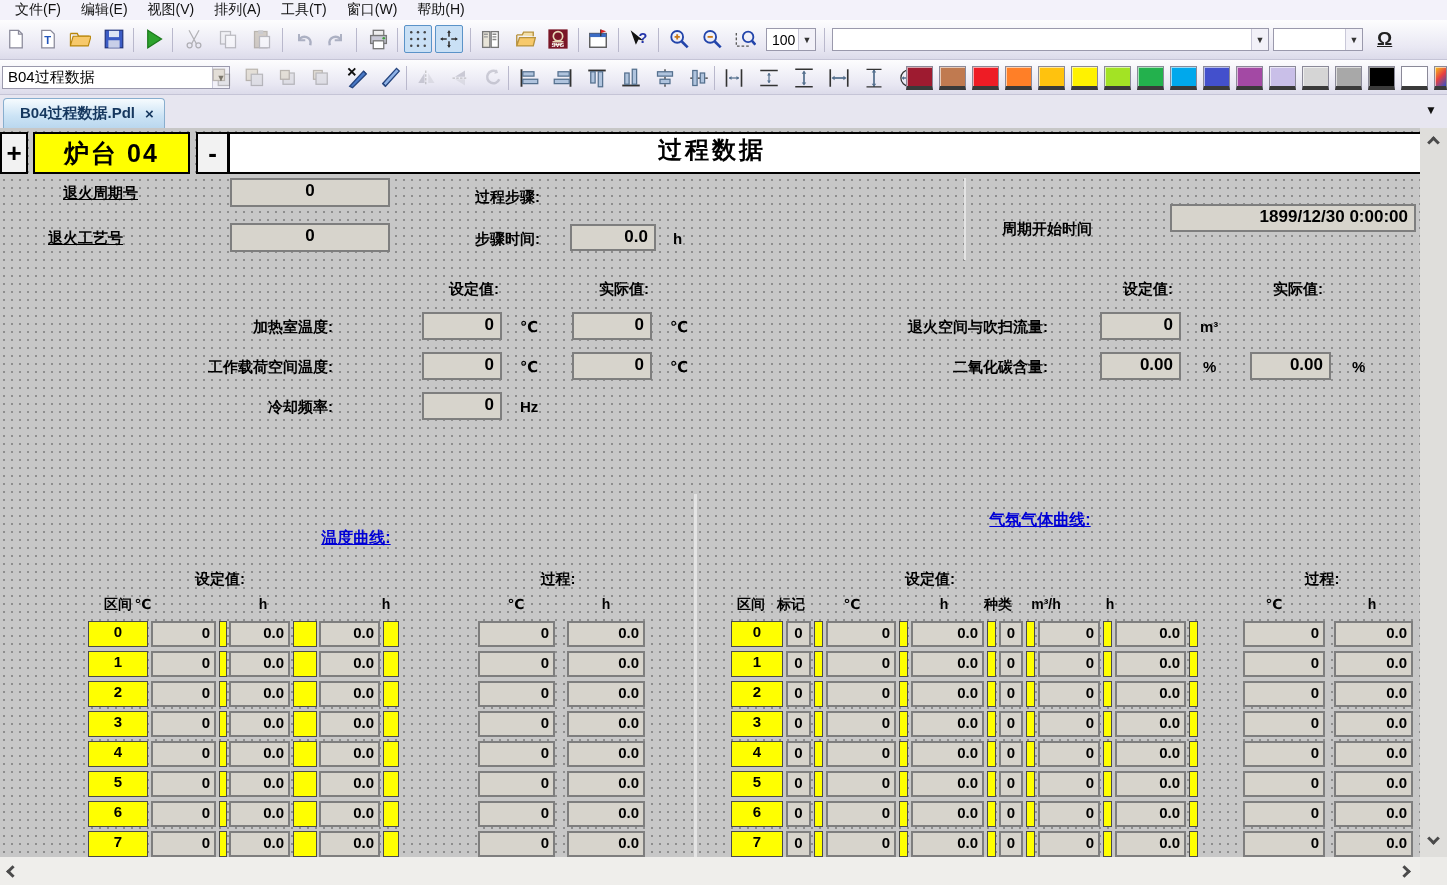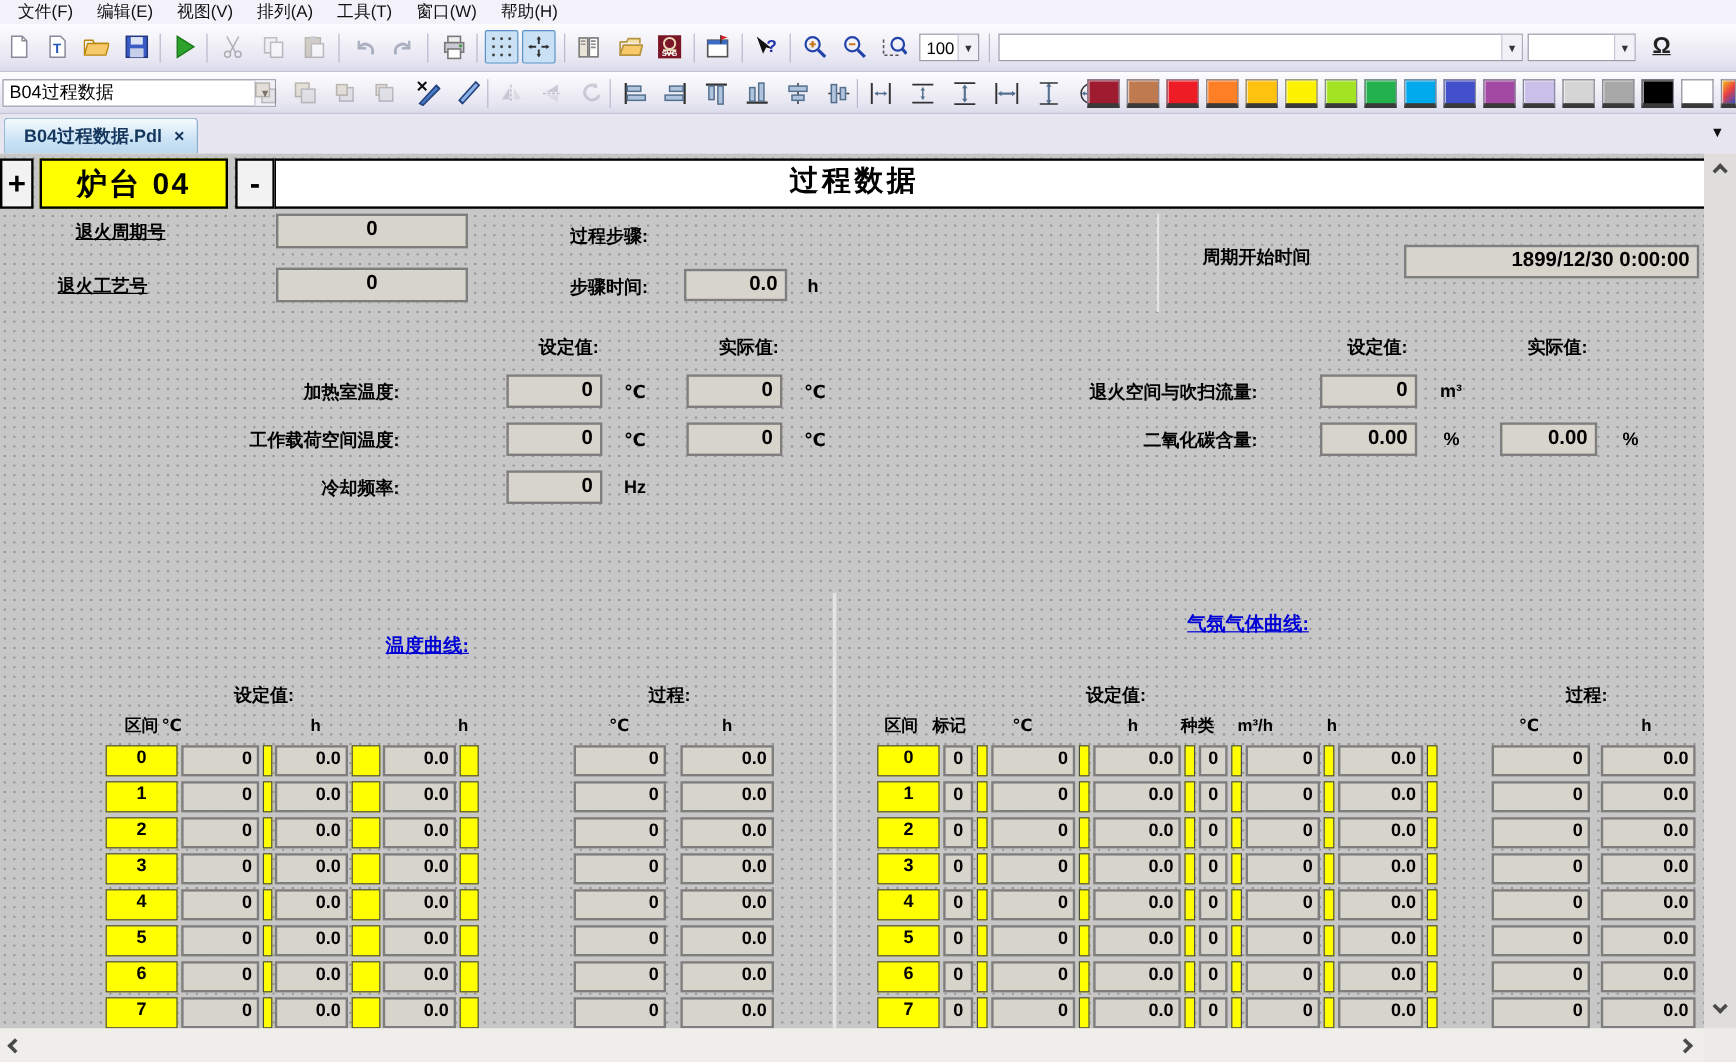--- a/index.html
+++ b/index.html
@@ -474,21 +474,21 @@
   <div class="lbl u" style="left:48px; top:101px;text-decoration:underline;">退火工艺号</div>
   <div class="vbox center" style="left:230px; top:95px; width:160px; height:29px;">0</div>
 
   <div class="lbl" style="left:475px; top:60px;">过程步骤:</div>
 
   <div class="lbl" style="left:475px; top:102px;">步骤时间:</div>
   <div class="vbox" style="left:570px; top:96px; width:86px; height:27px;">0.0</div>
   <div class="unit" style="left:673px; top:102px;">h</div>
 
   <div class="vline" style="left:964px; top:50px; height:82px;"></div>
-  <div class="lbl" style="left:1002px; top:77px;">周期开始时间</div>
+  <div class="lbl" style="left:1002px; top:92px;">周期开始时间</div>
   <div class="vbox" style="left:1170px; top:76px; width:246px; height:28px;">1899/12/30 0:00:00</div>
 
   <div class="chdr" style="left:474px; top:152px;">设定值:</div>
   <div class="chdr" style="left:624px; top:152px;">实际值:</div>
 
   <div class="lbl r" style="left:110px; top:190px; width:223px;">加热室温度:</div>
   <div class="vbox" style="left:422px; top:184px; width:80px; height:28px;">0</div>
   <div class="unit" style="left:520px; top:190px;">℃</div>
   <div class="vbox" style="left:572px; top:184px; width:80px; height:28px;">0</div>
   <div class="unit" style="left:670px; top:190px;">℃</div>

